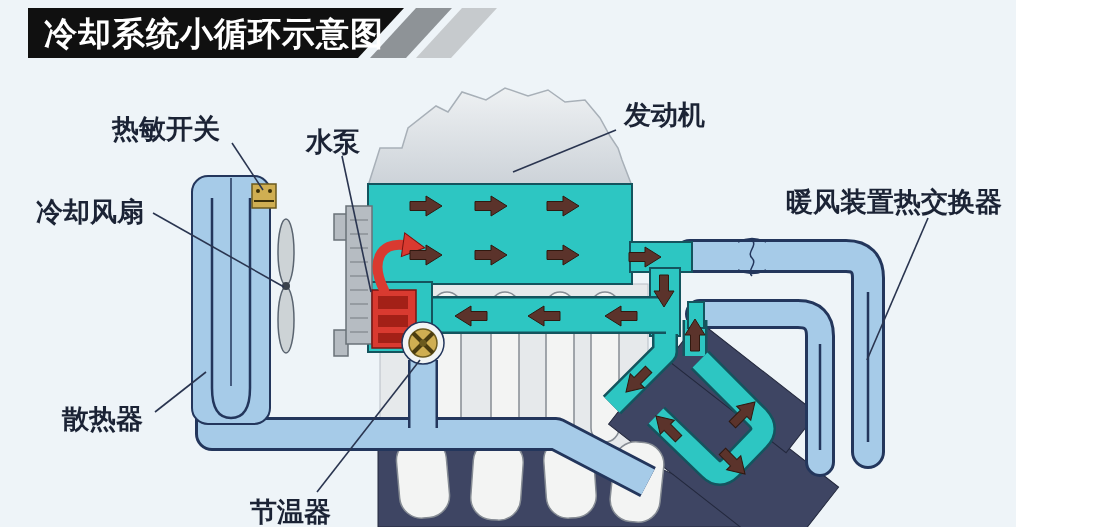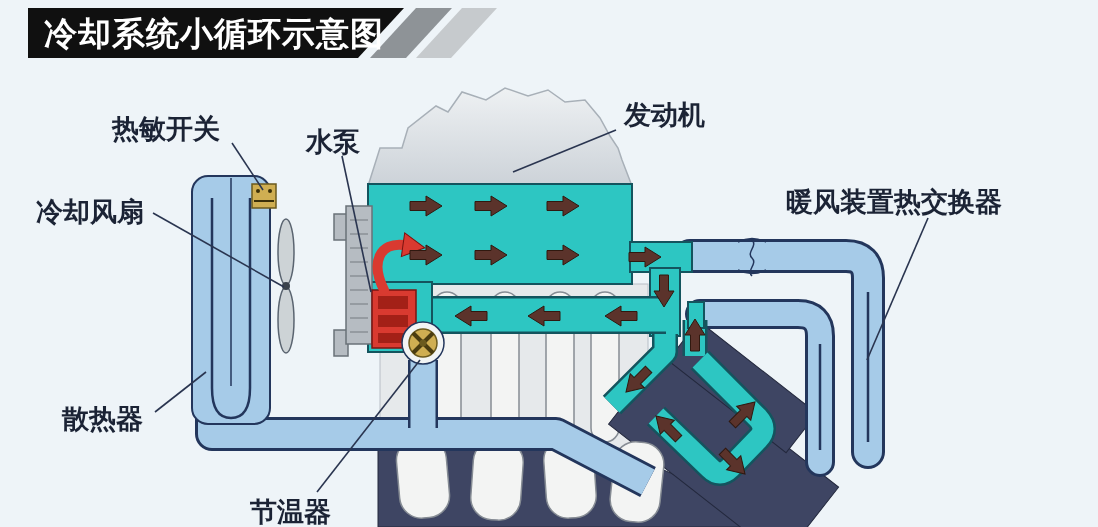--- a/index.html
+++ b/index.html
@@ -1,16 +1,16 @@
 <!DOCTYPE html>
 <html style="--background: #eef4f8; --banner-bg: #101010; --banner-text: #ffffff; --hot-coolant-teal: #2dc6c2; --cold-coolant-blue: #a6cbe8; --flow-arrow-maroon: #5b332b; --pump-red: #d93a30; --engine-gray: #dfe3e6; --block-navy: #3e4563; --brass-yellow: #cfae52; --label-text: #1b2335;"><head>
 <meta charset="utf-8">
 <style>
   html,body{margin:0;padding:0;background:#fff;}
-  .stage{position:relative;width:1098px;height:527px;overflow:hidden;
+  .stage{position:relative;width:1016px;height:527px;overflow:hidden;
          font-family:"DejaVu Sans","Liberation Sans",sans-serif;}
   svg{position:absolute;inset:0;display:block;}
   
   .bg{fill:var(--background,#eef4f8);}
   .banner-bg{fill:var(--banner-bg,#111);}
   .banner-txt{fill:var(--banner-text,#fff);font-weight:bold;font-size:33px;letter-spacing:1px;}
   .stripe1{fill:#8e9397;} .stripe2{fill:#c6cacd;}
   .hot{fill:var(--hot-coolant-teal,#2dc6c2);stroke:#14545e;stroke-width:2;}
   .hot-line{stroke:var(--hot-coolant-teal,#2dc6c2);fill:none;}
   .hot-out{stroke:#14545e;fill:none;}

